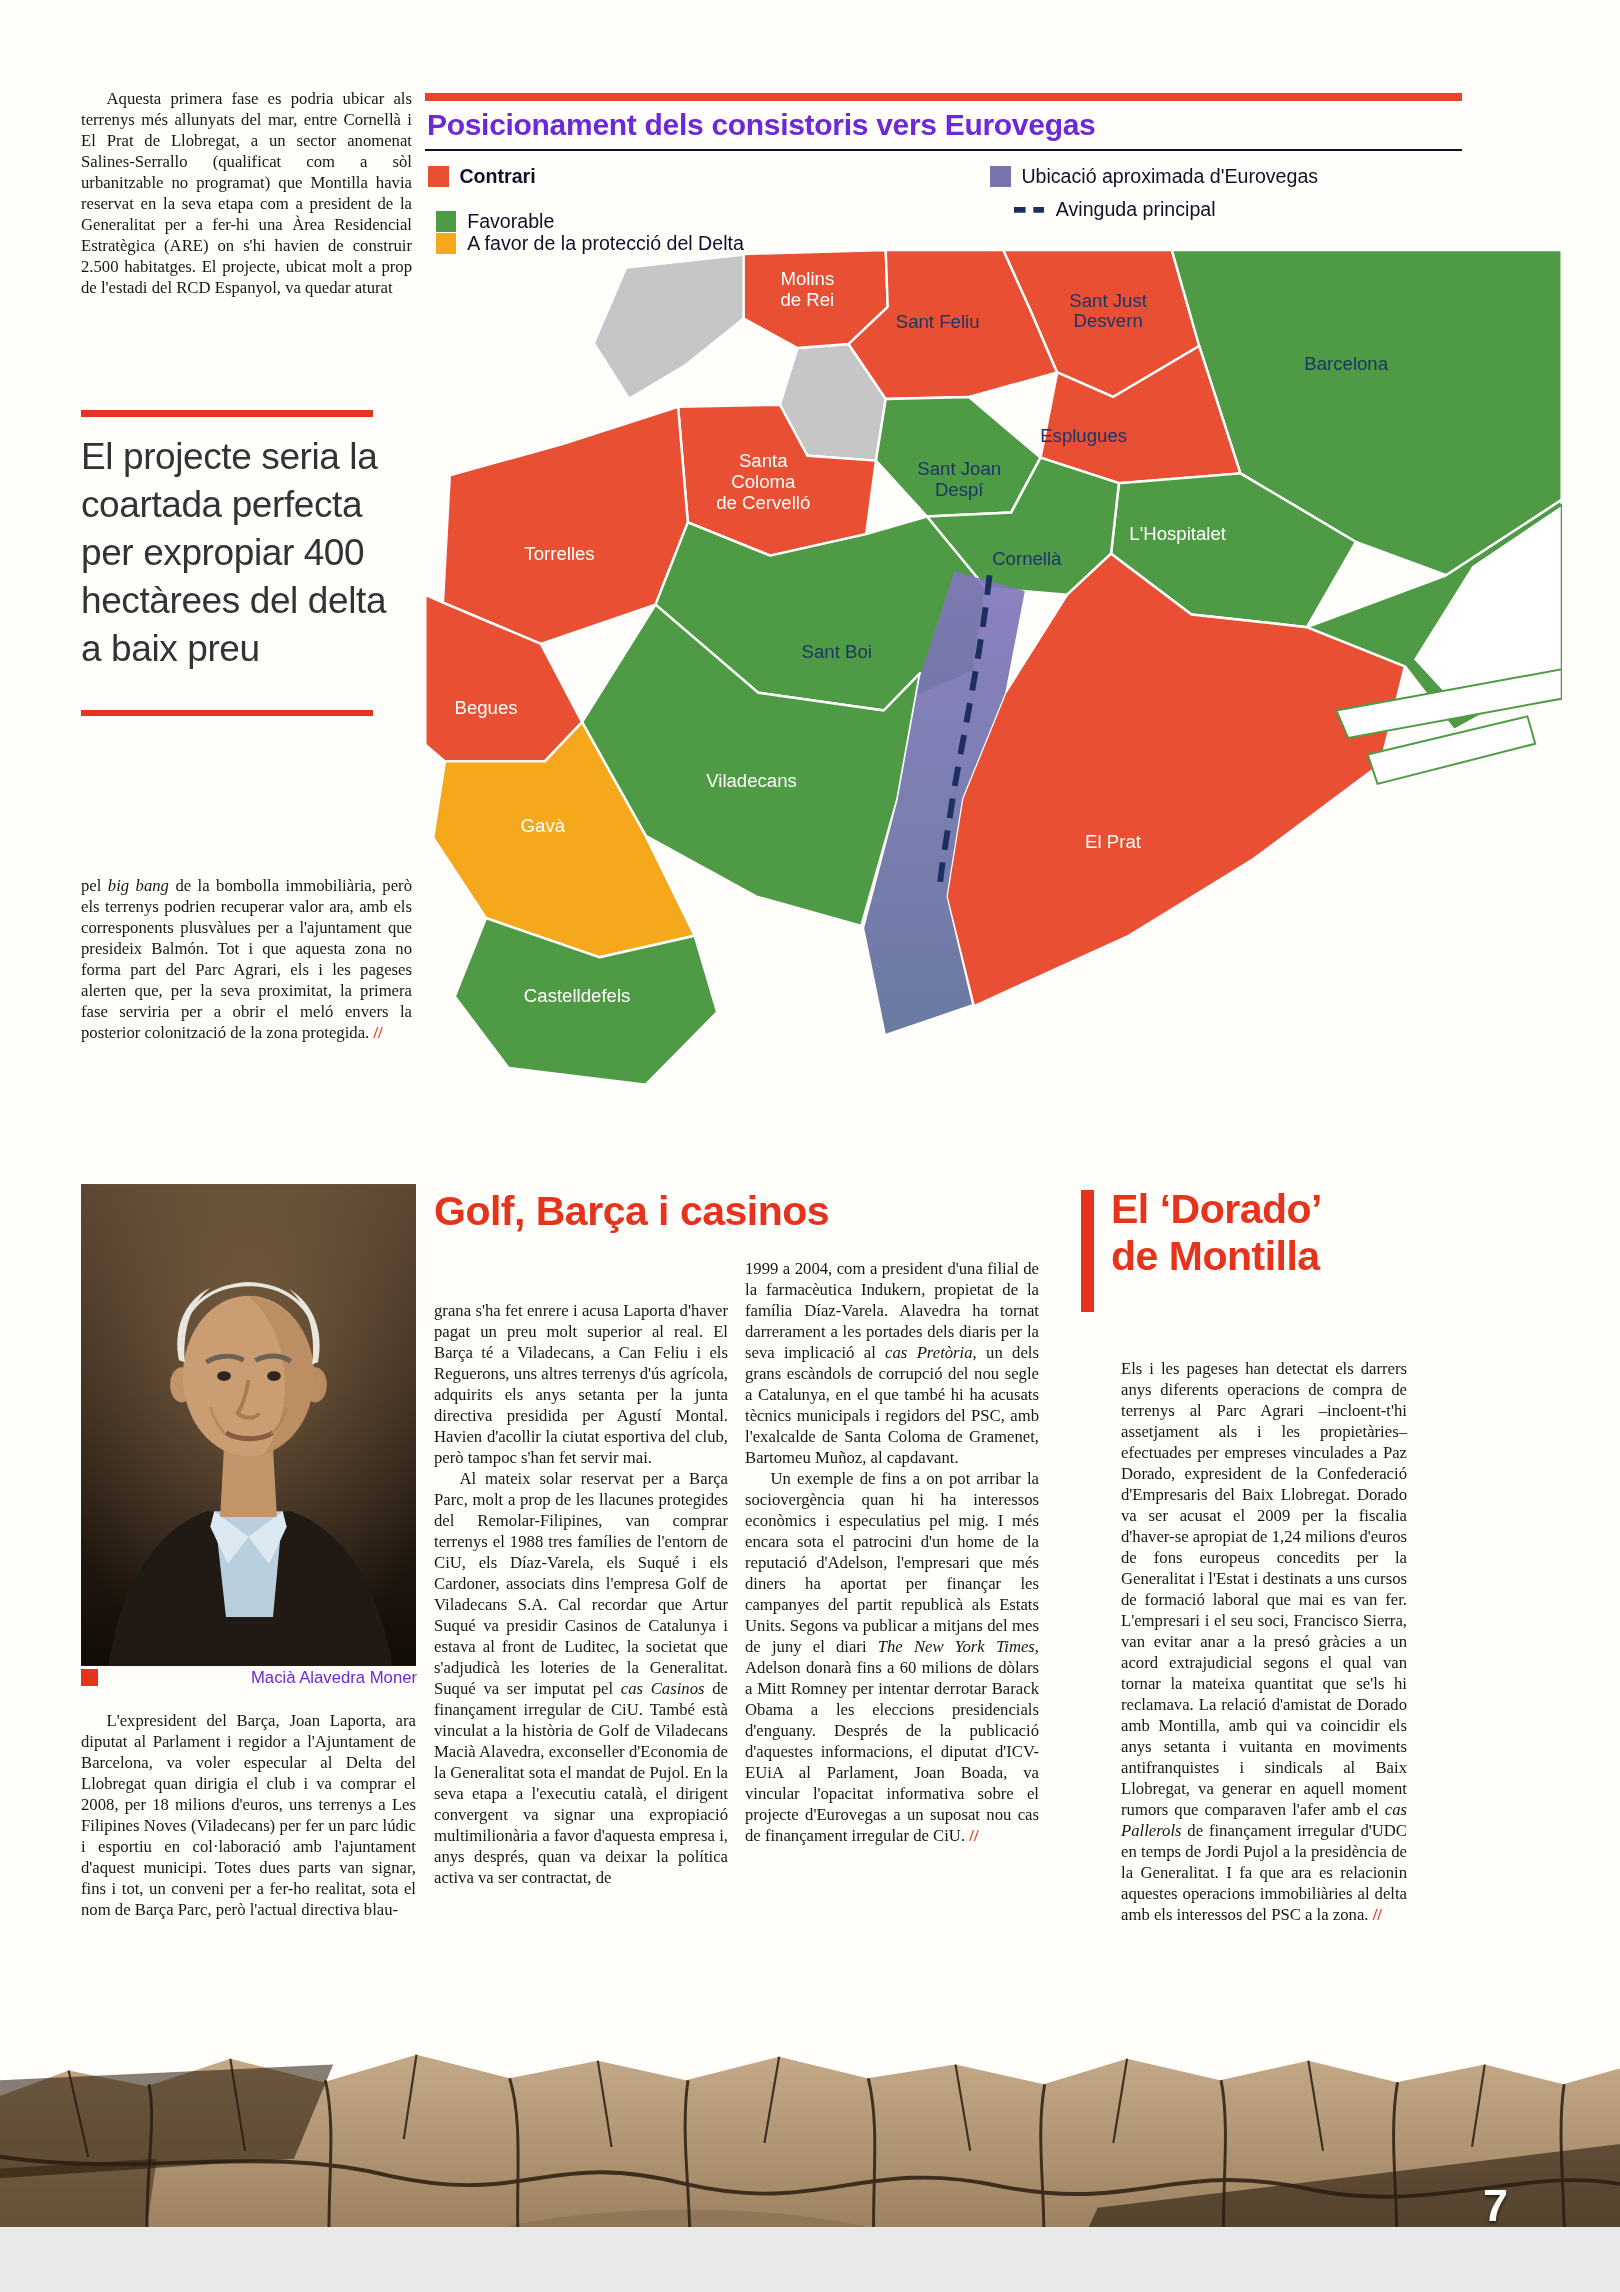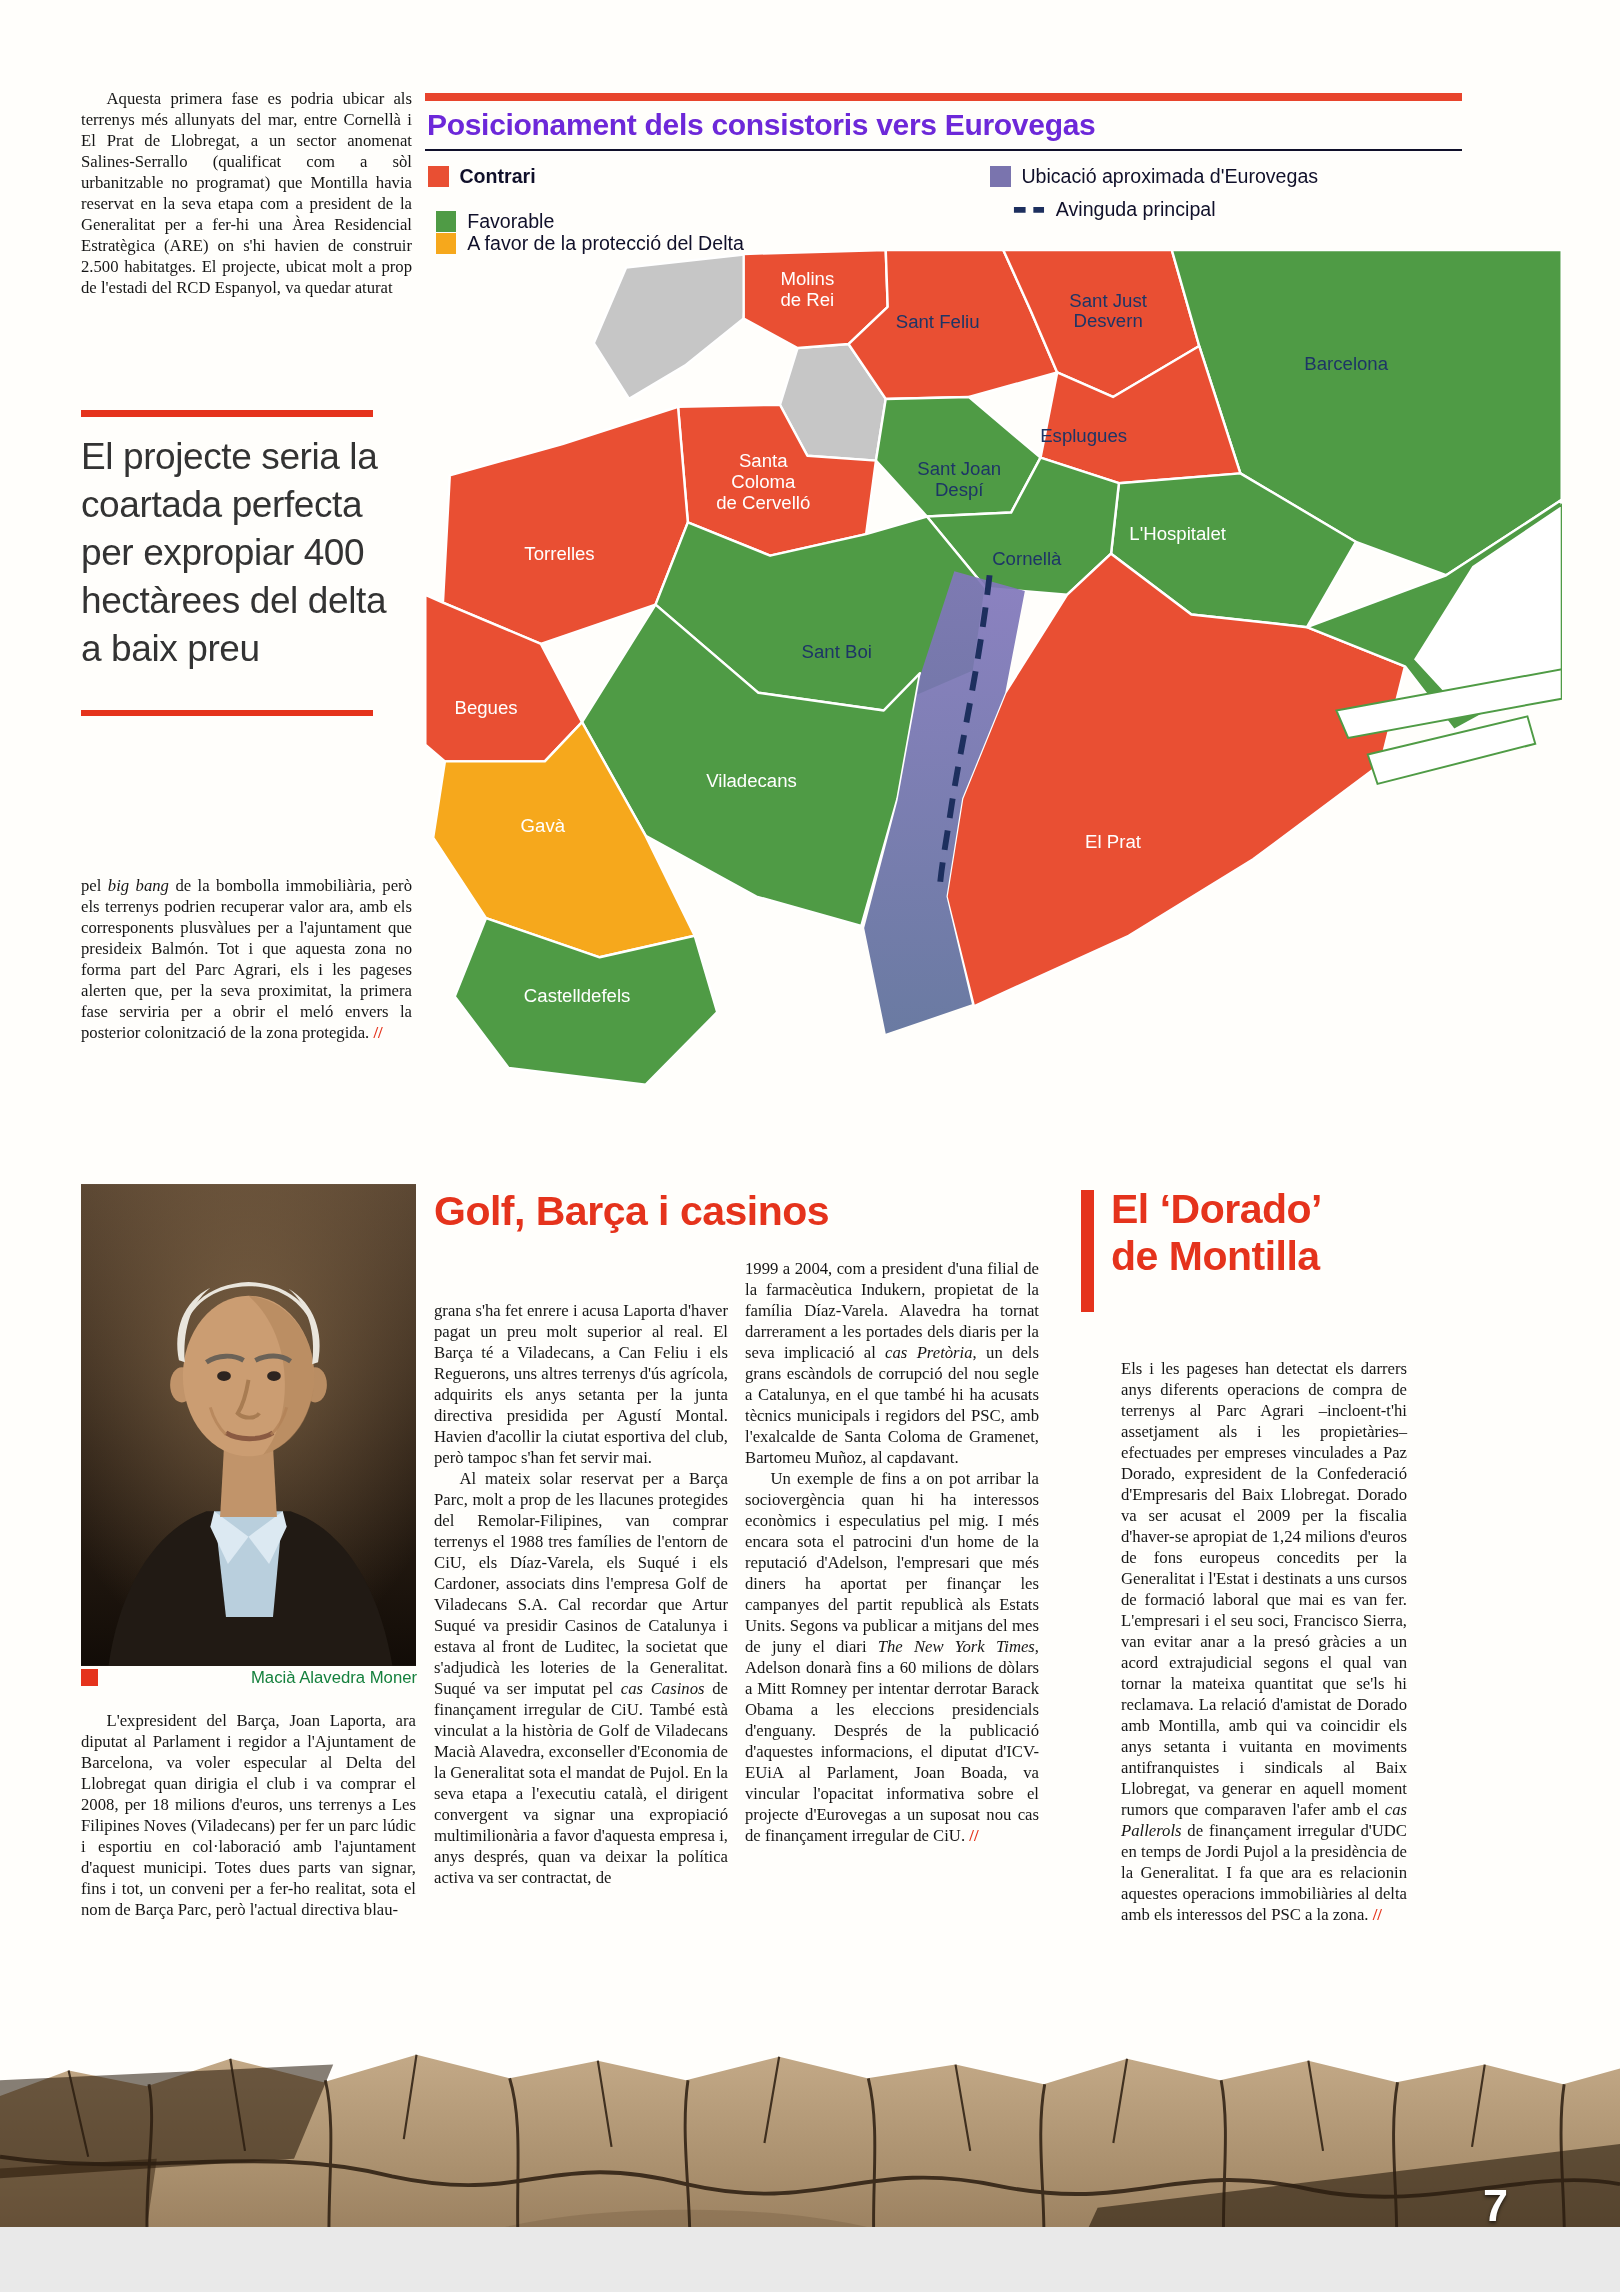--- a/index.html
+++ b/index.html
@@ -41,21 +41,21 @@
   .ml { font-family:"Liberation Sans", sans-serif; font-size:19px; font-weight:500; text-anchor:middle; }
   .ml.w { fill:#ffffff; } .ml.n { fill:#1d3566; }
   .region { stroke:#ffffff; stroke-width:2.5; stroke-linejoin:round; }
 
   
   .headline { font-family:"Liberation Sans", sans-serif; font-weight:bold;
     font-size:41px; line-height:47px; color:#e5331c; letter-spacing:-0.5px; }
 
   
   .photo-marker { width:16.7px; height:16.7px; background:#e5331c; }
-  .caption { font-family:"Liberation Sans", sans-serif; font-size:16.7px; color:#15803d; text-align:right; }
+  .caption { font-family:"Liberation Sans", sans-serif; font-size:16.7px; color:#6d28d9; text-align:right; }
 
   
   .vbar { width:12.7px; background:#e5331c; }
 
   
   .pagenum {
     position:absolute; left:1483px; top:139px;
     font-family:"Liberation Sans", sans-serif; font-weight:bold; font-size:45px;
     color:#ffffff; text-shadow:0 2px 3.9px rgba(0,0,0,.65);
   }

